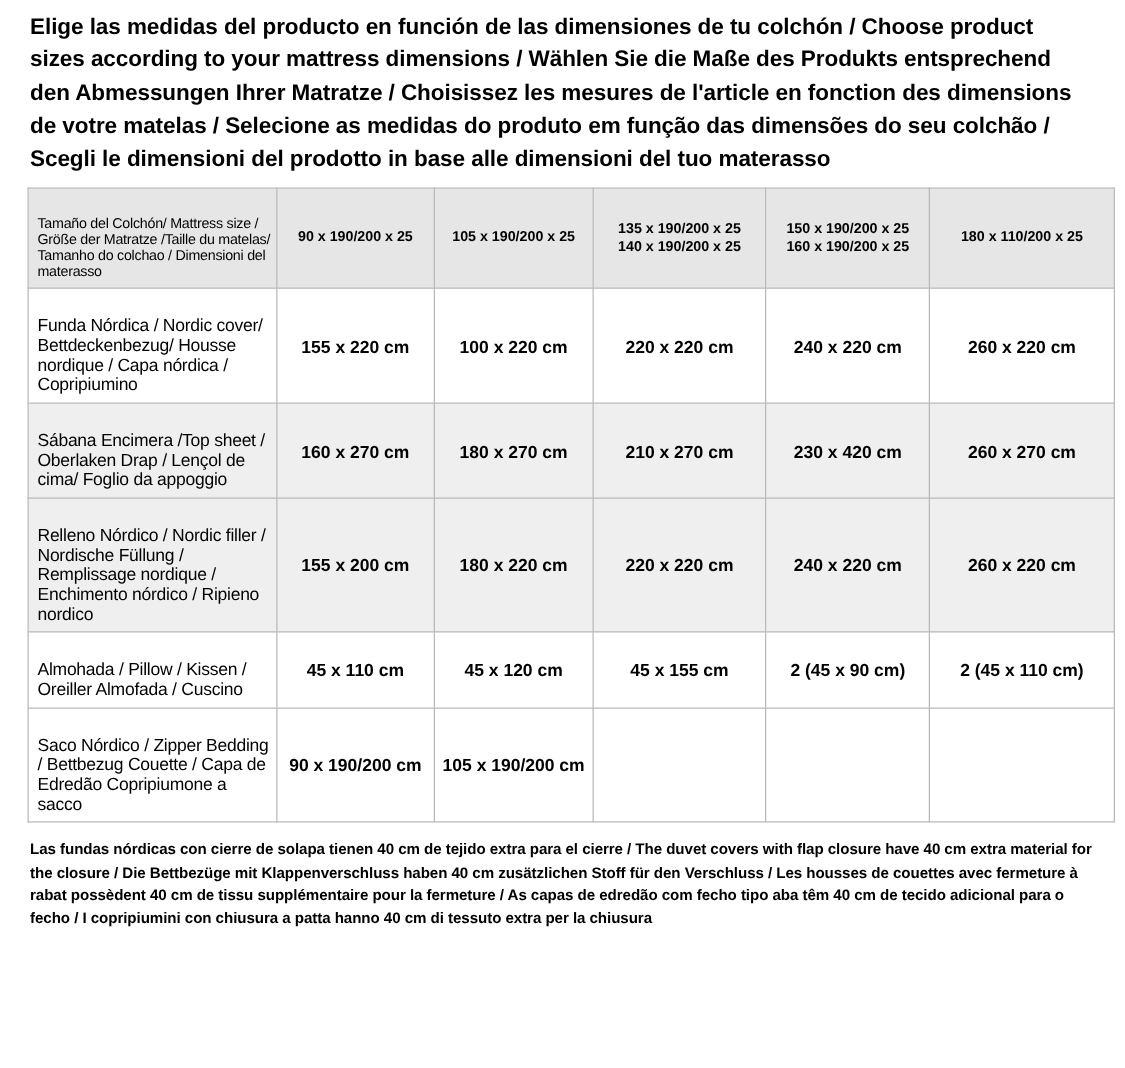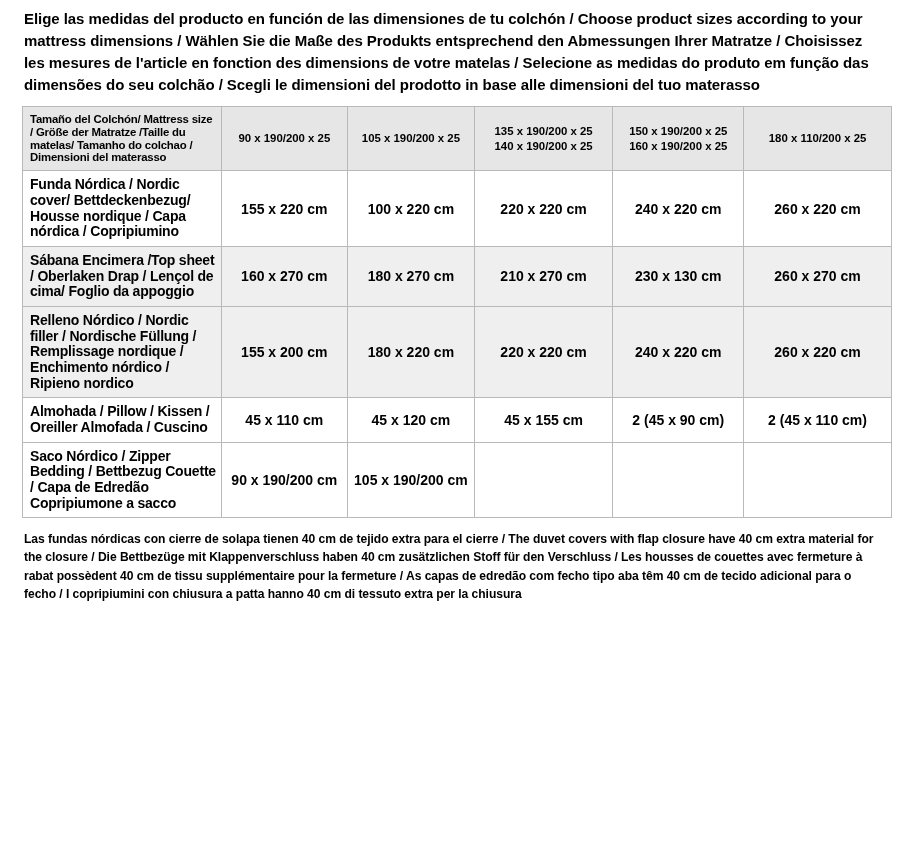--- a/index.html
+++ b/index.html
@@ -15,42 +15,42 @@
     overflow: hidden;
   }
   .page {
     width: 900px;
     height: 854px;
     box-sizing: border-box;
     padding: 4px 14px 0 14px;
     position: relative;
   }
   .intro {
-    font-size: 15px;
+    font-size: 18px;
     font-weight: bold;
     line-height: 1.47;
     letter-spacing: -0.05px;
     margin: 4px 16px 10px 10px;
     text-align: left;
   }
   table.size-table {
     border-collapse: collapse;
     width: 870px;
     margin-left: 8px;
     table-layout: fixed;
   }
   table.size-table td {
     border: 1px solid #b9b9b9;
     vertical-align: middle;
     font-size: 14px;
   }
   td.label {
     width: 196px;
-    padding: 6px 4px 6px 7px;
-    font-weight: bold;
+    padding: 22px 4px 6px 7px;
+    font-weight: normal;
     line-height: 1.12;
     letter-spacing: -0.2px;
   }
   td.val {
     text-align: center;
     font-weight: bold;
     font-size: 11.6px;
     padding: 4px 2px;
   }
   .c1 { width: 125px; }
@@ -137,21 +137,21 @@
         <td class="val c3">220 x 220 cm</td>
         <td class="val c4">240 x 220 cm</td>
         <td class="val c5">260 x 220 cm</td>
       </tr>
 
       <tr class="shade">
         <td class="label">Sábana Encimera /Top sheet / Oberlaken Drap / Lençol de cima/ Foglio da appoggio</td>
         <td class="val c1">160 x 270 cm</td>
         <td class="val c2">180 x 270 cm</td>
         <td class="val c3">210 x 270 cm</td>
-        <td class="val c4">230 x 130 cm</td>
+        <td class="val c4">230 x 420 cm</td>
         <td class="val c5">260 x 270 cm</td>
       </tr>
 
 
       <tr class="shade">
         <td class="label">Relleno Nórdico / Nordic filler / Nordische Füllung / Remplissage nordique / Enchimento nórdico / Ripieno nordico</td>
         <td class="val c1">155 x 200 cm</td>
         <td class="val c2">180 x 220 cm</td>
         <td class="val c3">220 x 220 cm</td>
         <td class="val c4">240 x 220 cm</td>

